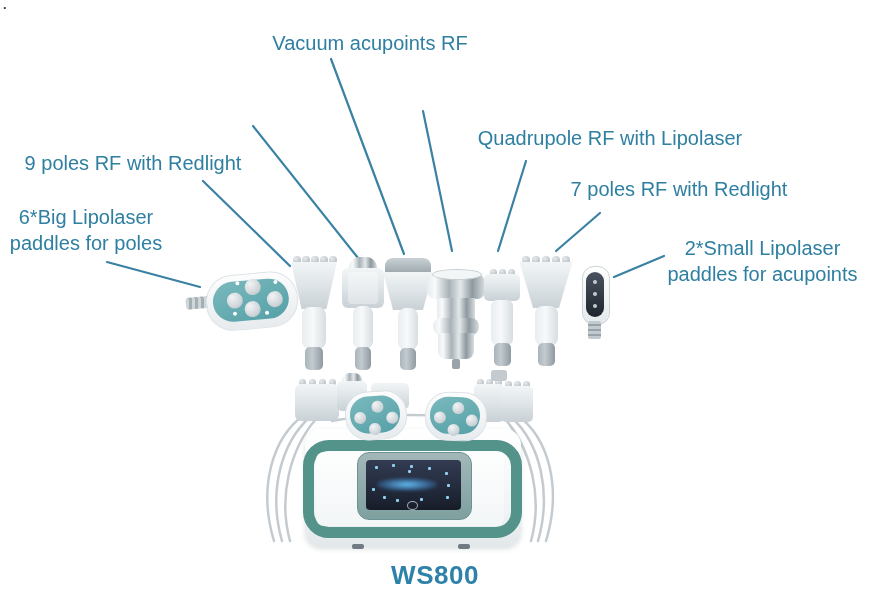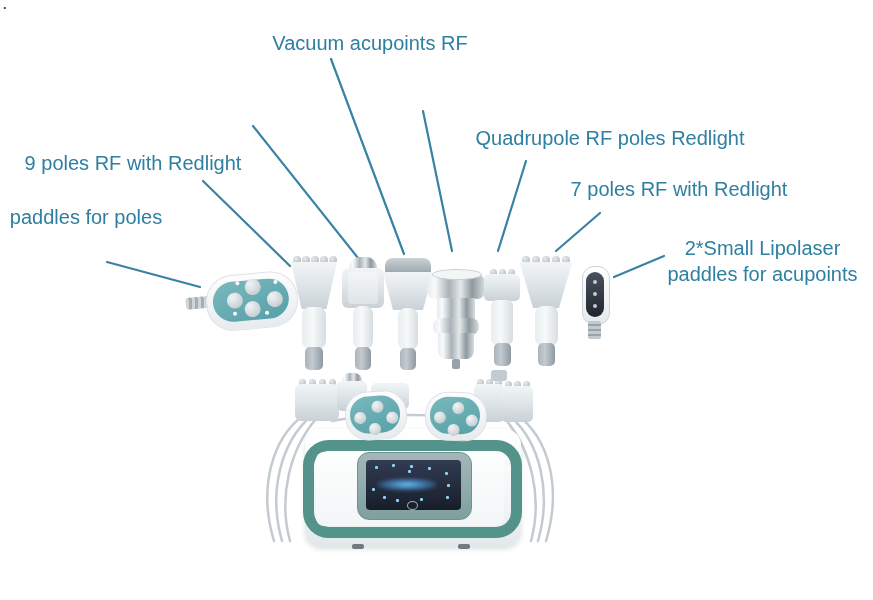--- a/index.html
+++ b/index.html
@@ -27,24 +27,25 @@
   .screen-bit{position:absolute;width:3px;height:3px;background:#8fd0f0;border-radius:1px;}
 </style>
 </head>
 <body>
 
 <div class="canvas">
 
   <div class="stray" style="left:3px;top:2px;">.</div>
 
   <div class="callout" style="left:250px;top:30px;width:240px;">Vacuum acupoints RF</div>
-  <div class="callout" style="left:465px;top:125px;width:290px;">Quadrupole RF poles Redlight</div>
+  <div class="callout" style="left:465px;top:125px;width:290px;">Quadrupole RF with Lipolaser</div>
   <div class="callout" style="left:8px;top:150px;width:250px;">9 poles RF with Redlight</div>
   <div class="callout" style="left:555px;top:176px;width:248px;">7 poles RF with Redlight</div>
   <div class="callout" style="left:0px;top:204px;width:172px;">
+    <span>6*Big Lipolaser</span>
     <span>paddles for poles</span>
   </div>
   <div class="callout" style="left:652px;top:235px;width:221px;">
     <span>2*Small Lipolaser</span>
     <span>paddles for acupoints</span>
   </div>
 
   <svg class="lines" width="873" height="600">
     <g stroke="#3a81a4" stroke-width="2.2" stroke-linecap="round">
       <line x1="331" y1="59" x2="404" y2="254"></line>
@@ -209,14 +210,15 @@
   </div>
   <div class="machine-part" style="left:425px;top:392px;width:60px;height:47px;transform:rotate(2deg);z-index:9;">
     <div class="hp-part" style="left:0;top:0;width:60px;height:47px;border-radius:23px;background:linear-gradient(180deg,#fdfdfe,#e7ebed);border:1px solid #dde3e6;"></div>
     <div class="hp-part teal-face" style="left:5px;top:5px;width:50px;height:37px;border-radius:18px;"></div>
     <div class="pcircle" style="left:27px;top:10px;width:12px;height:12px;"></div>
     <div class="pcircle" style="left:9px;top:20px;width:12px;height:12px;"></div>
     <div class="pcircle" style="left:41px;top:22px;width:12px;height:12px;"></div>
     <div class="pcircle" style="left:23px;top:32px;width:12px;height:12px;"></div>
   </div>
 
+  <div class="model" style="left:355px;top:560px;width:160px;">WS800</div>
 
 </div>
 
 </body></html>

